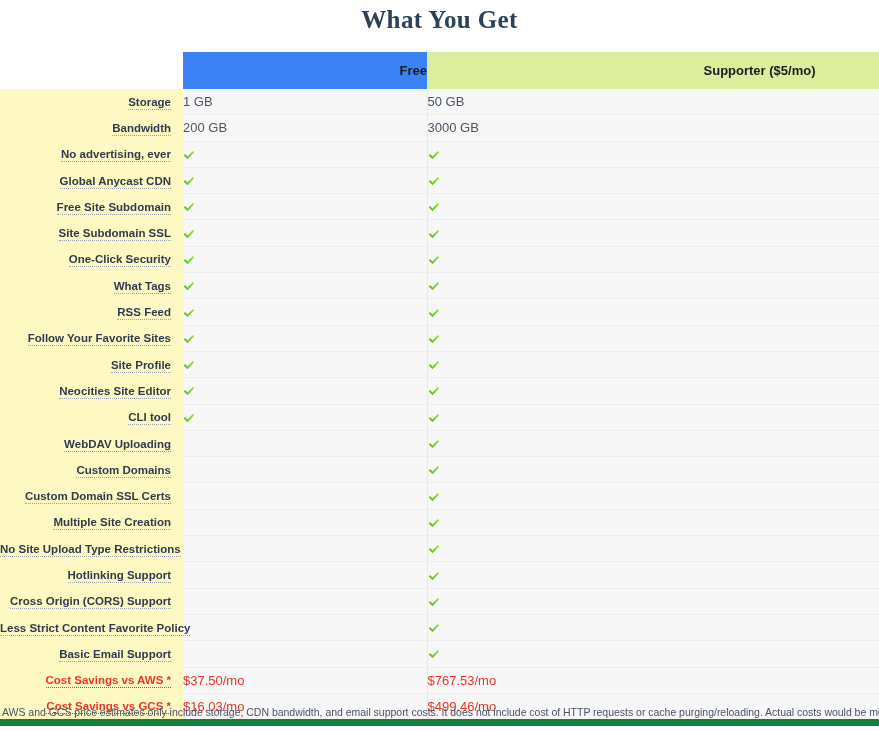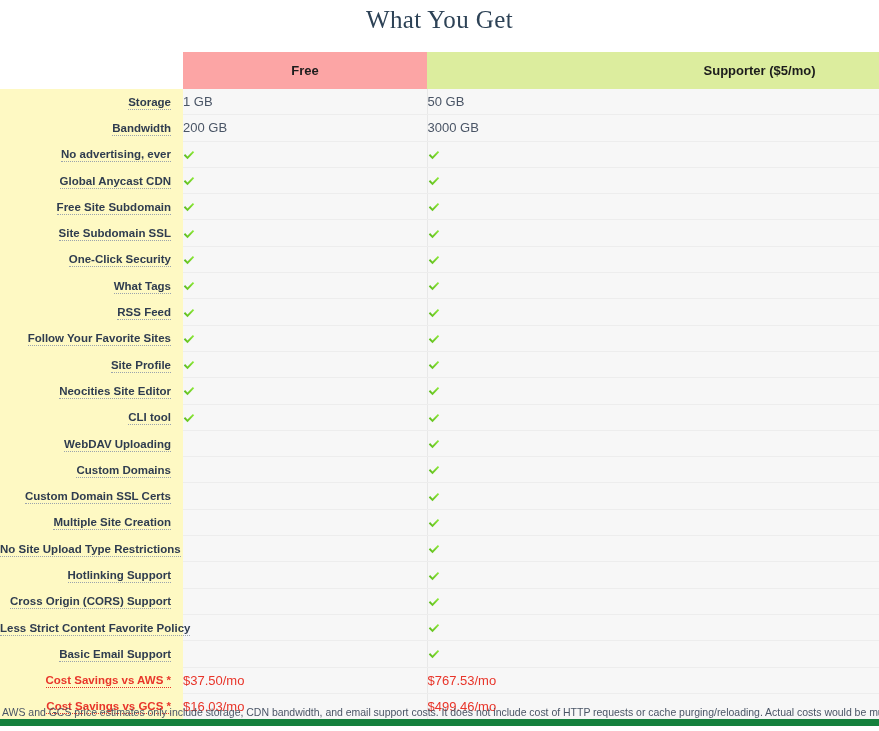--- a/index.html
+++ b/index.html
@@ -18,21 +18,21 @@
   .page {
     position: relative;
     width: 879px;
     height: 731px;
     box-sizing: border-box;
   }
 
   .page-title {
     font-family: "Liberation Serif", serif;
     font-size: 25px;
-    font-weight: 400;
+    font-weight: 700;
     color: #2d4256;
     text-align: center;
     letter-spacing: .4px;
     margin: 0;
     padding-top: 6px;
     height: 34px;
     line-height: 28px;
   }
 
   .table-wrap {
@@ -59,21 +59,21 @@
     margin: 0;
     height: 37px;
     font-size: 13px;
     font-weight: bold;
     color: #1c1c1c;
     text-align: center;
     vertical-align: middle;
     border: none;
   }
   th.corner { background: #ffffff; }
-  th.h-free { background: #fca5a5; }
+  th.h-free { background: #3b82f6; text-align: right; }
   th.h-sup  { background: #dced9e; }
 
   
   tbody td {
     height: 25.3px;
     padding: 0 0;
     vertical-align: middle;
     background: #f7f7f7;
     border-bottom: 1px solid #ededed;
     border-right: 1px solid #e8e8e8;

